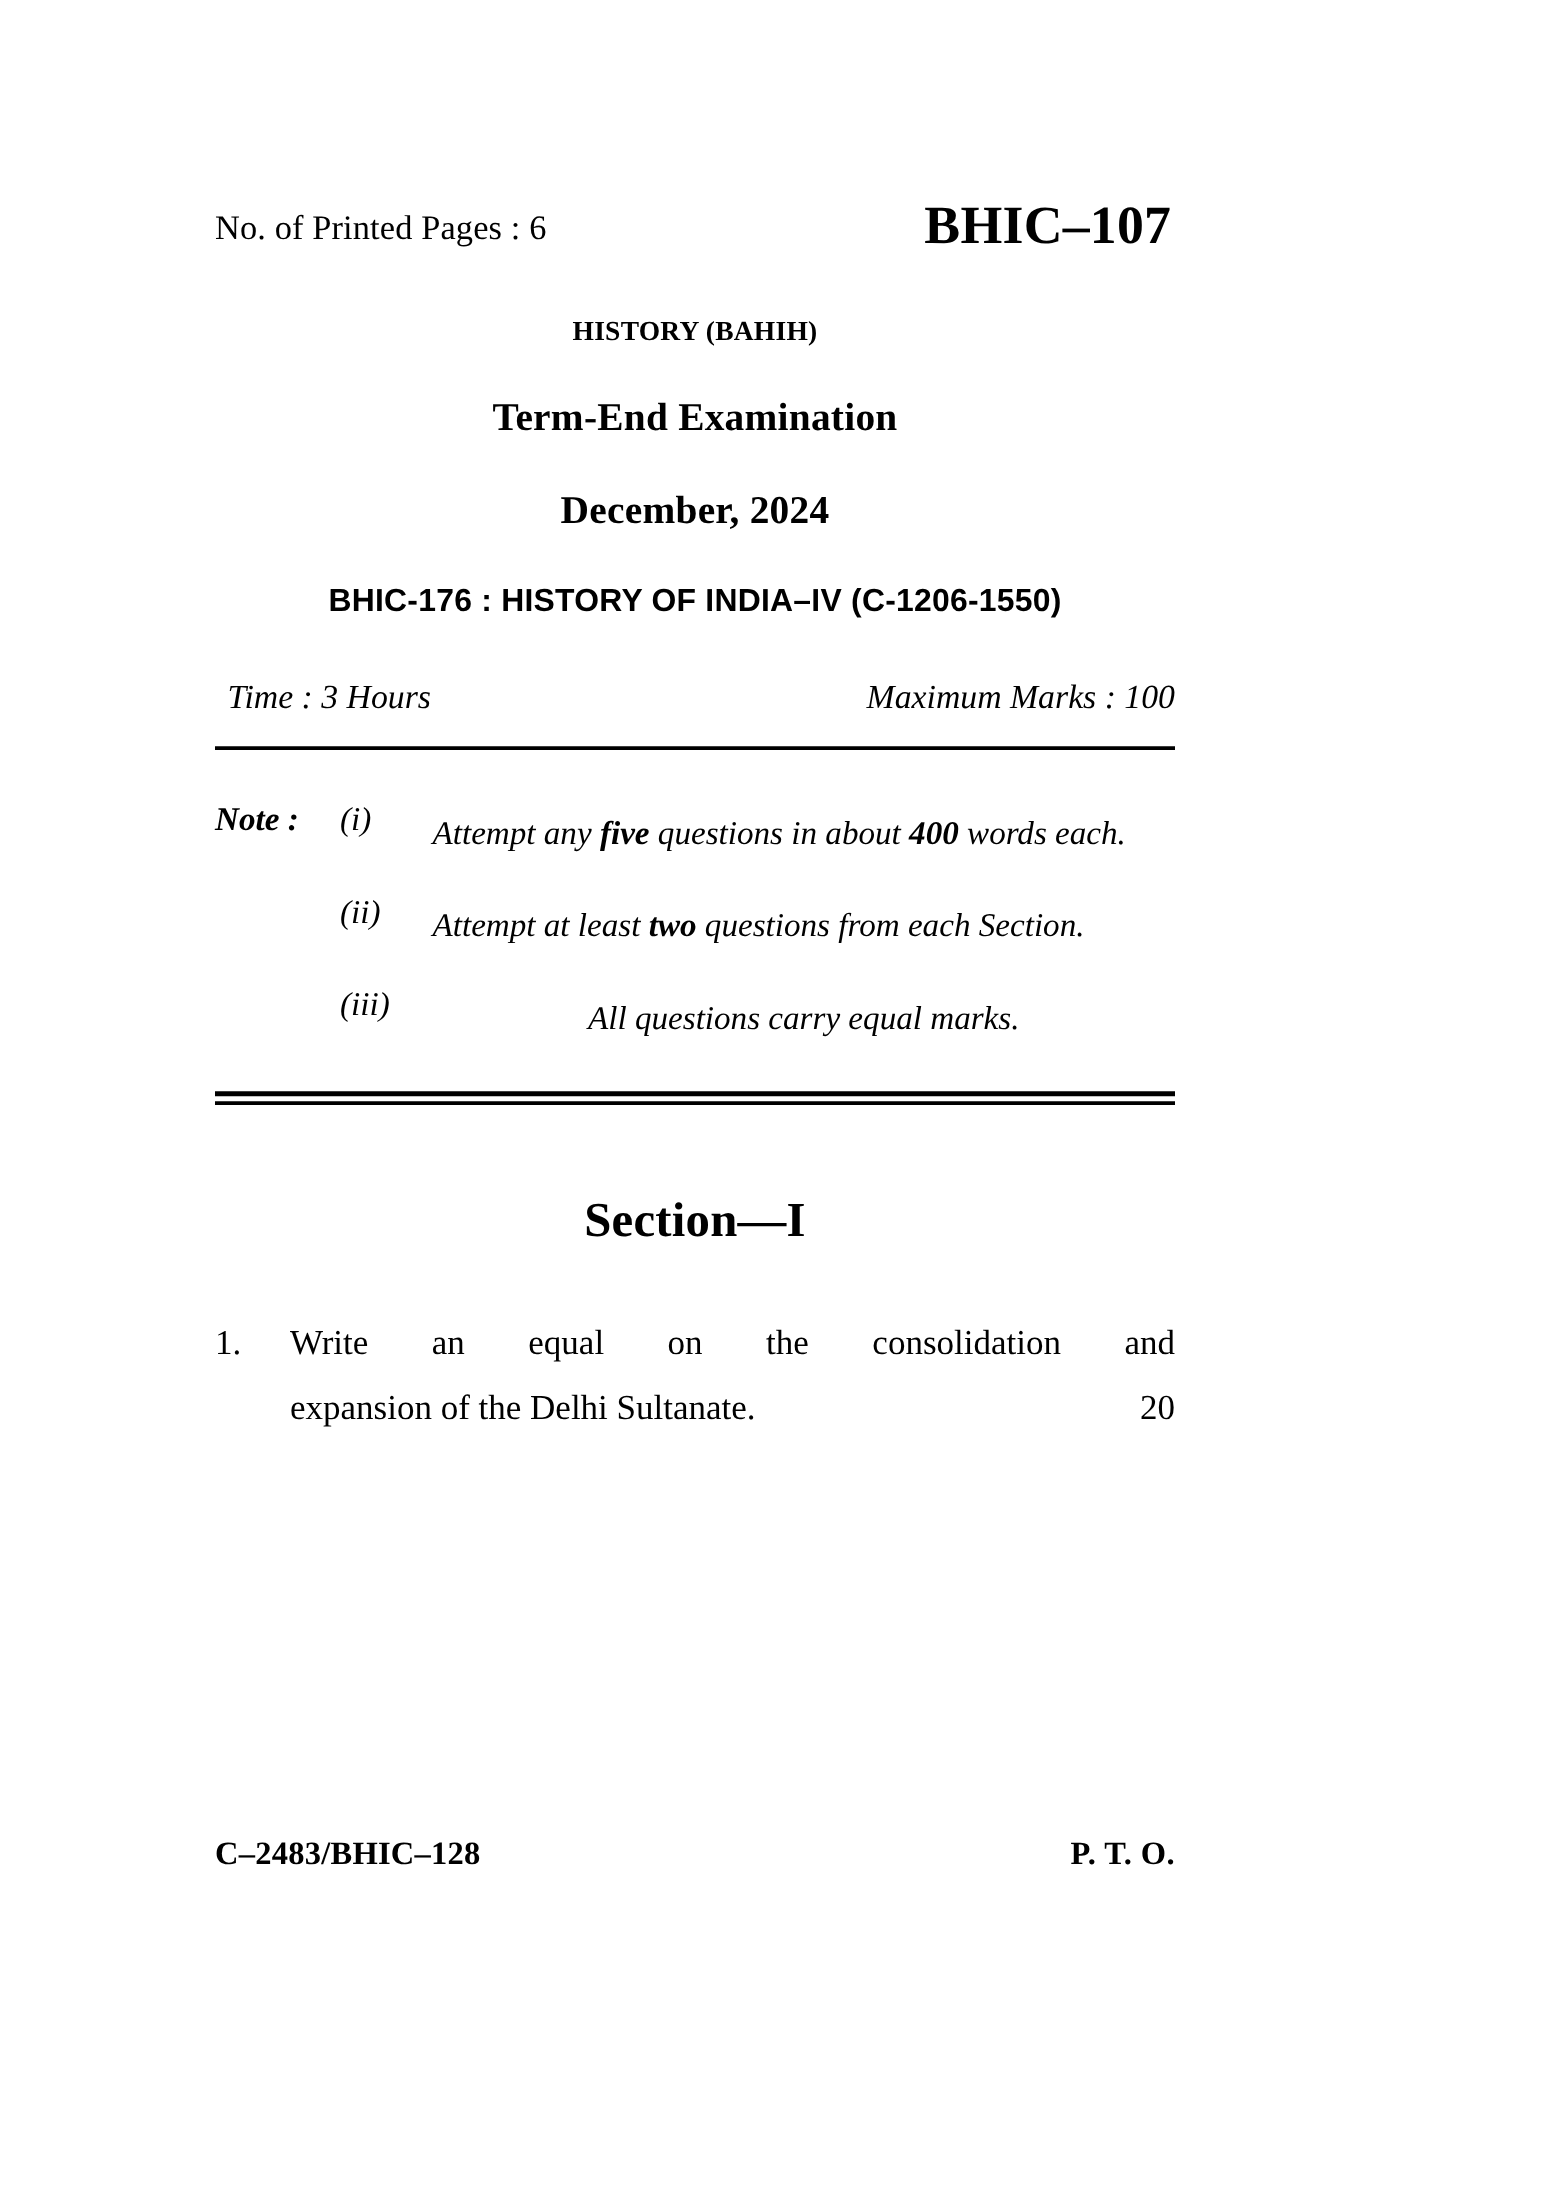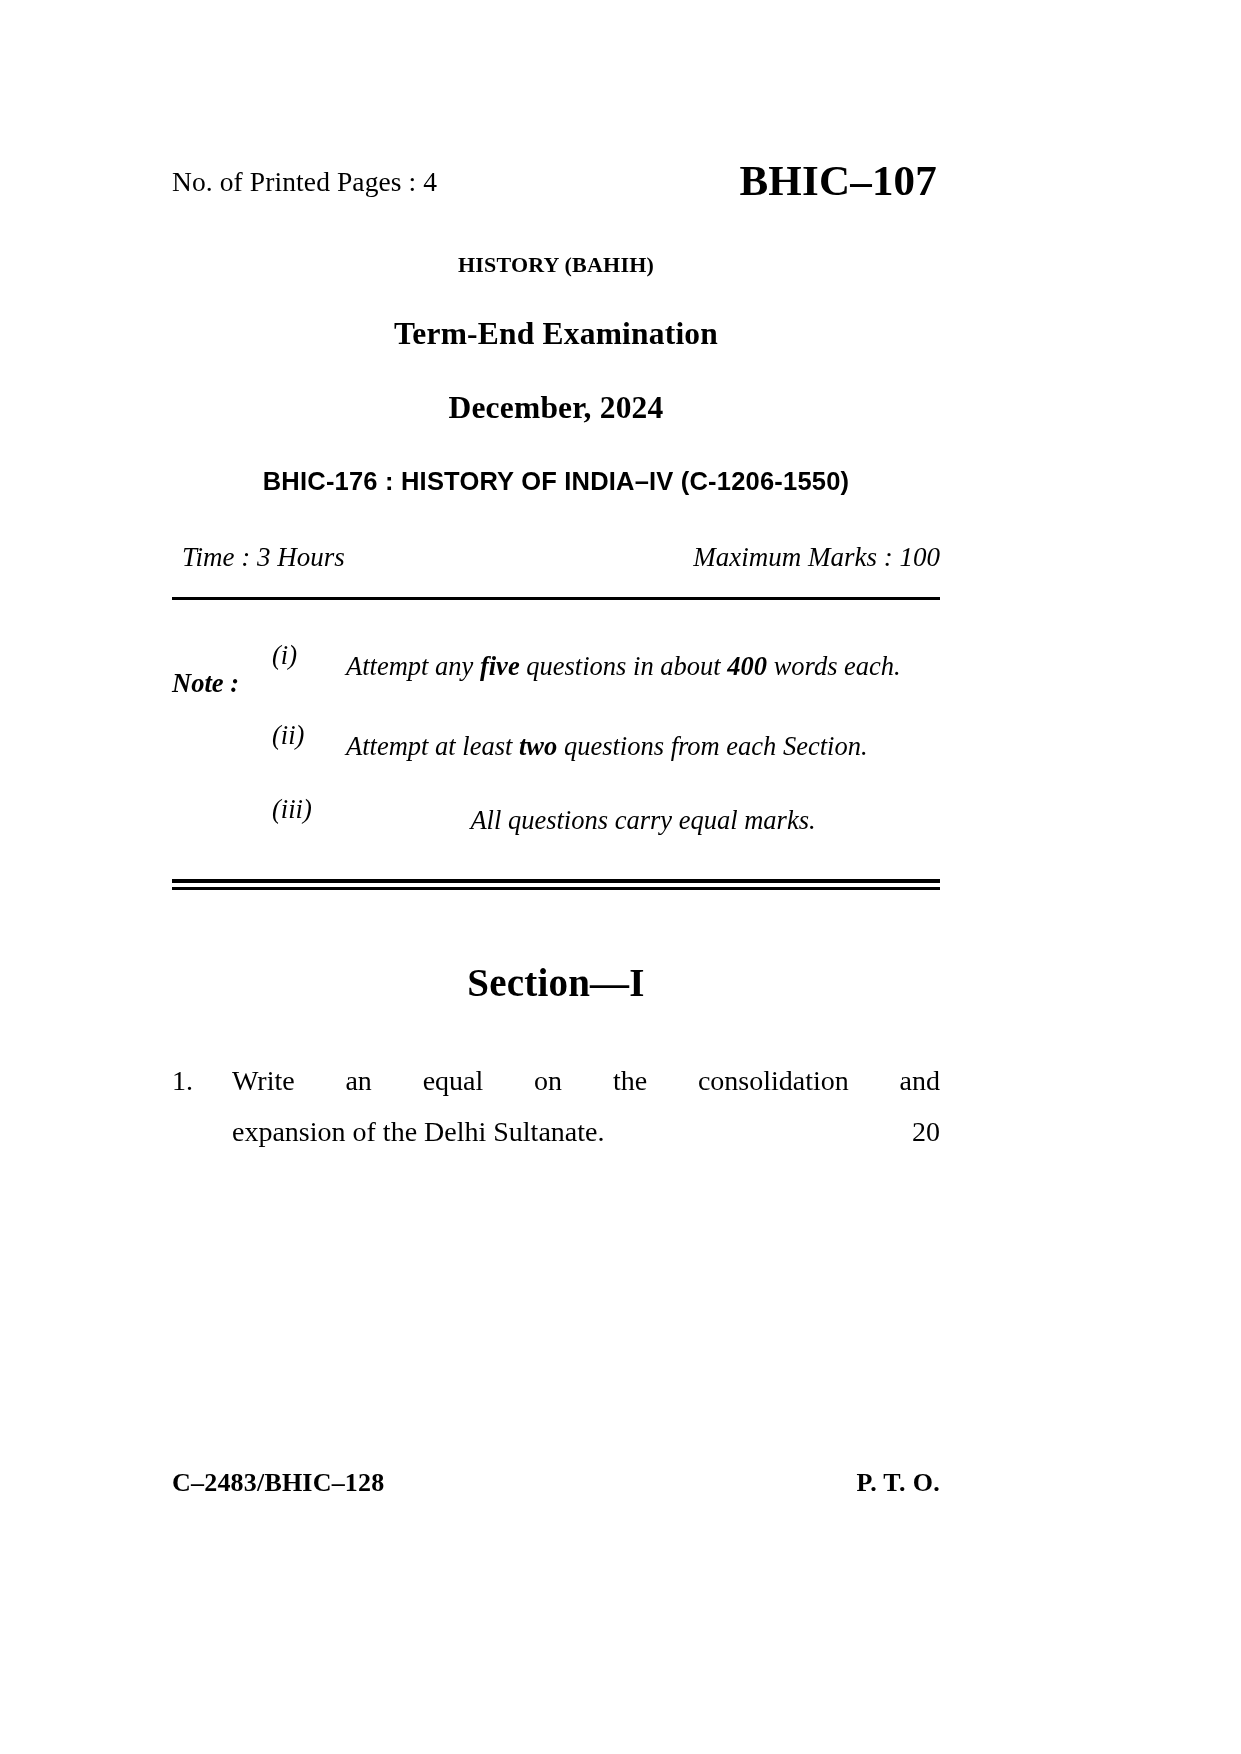--- a/index.html
+++ b/index.html
@@ -120,21 +120,20 @@
     line-height: 1.0;
     margin-bottom: 0;
   }
   .note-label {
     font-weight: bold;
     font-style: italic;
     white-space: nowrap;
     width: 100px;
     flex: 0 0 100px;
     font-size: 26.5px;
-    margin-top: 28px;
   }
   .note-label.blank { font-weight: normal; }
   .note-num {
     width: 74px;
     flex: 0 0 74px;
     white-space: nowrap;
     font-style: italic;
     font-size: 26.5px;
   }
   .note-num.wide { width: 74px; flex: 0 0 74px; }
@@ -218,21 +217,21 @@
   .footer .right { white-space: nowrap; letter-spacing: 0.3px; }
 </style>
 </head>
 <body>
 
 <div class="page">
 
   <div class="content">
 
     <div class="header-row">
-      <div class="printed-pages">No. of Printed Pages : 4</div>
+      <div class="printed-pages">No. of Printed Pages : 6</div>
       <div class="paper-code">BHIC–107</div>
     </div>
 
     <div class="title-block">
       <div class="title-line l2">HISTORY (BAHIH)</div>
       <div class="title-line l3">Term-End Examination</div>
       <div class="title-line l4">December, 2024</div>
     </div>
 
     <div class="course-line">BHIC-176 : HISTORY OF INDIA–IV (C-1206-1550)</div>

